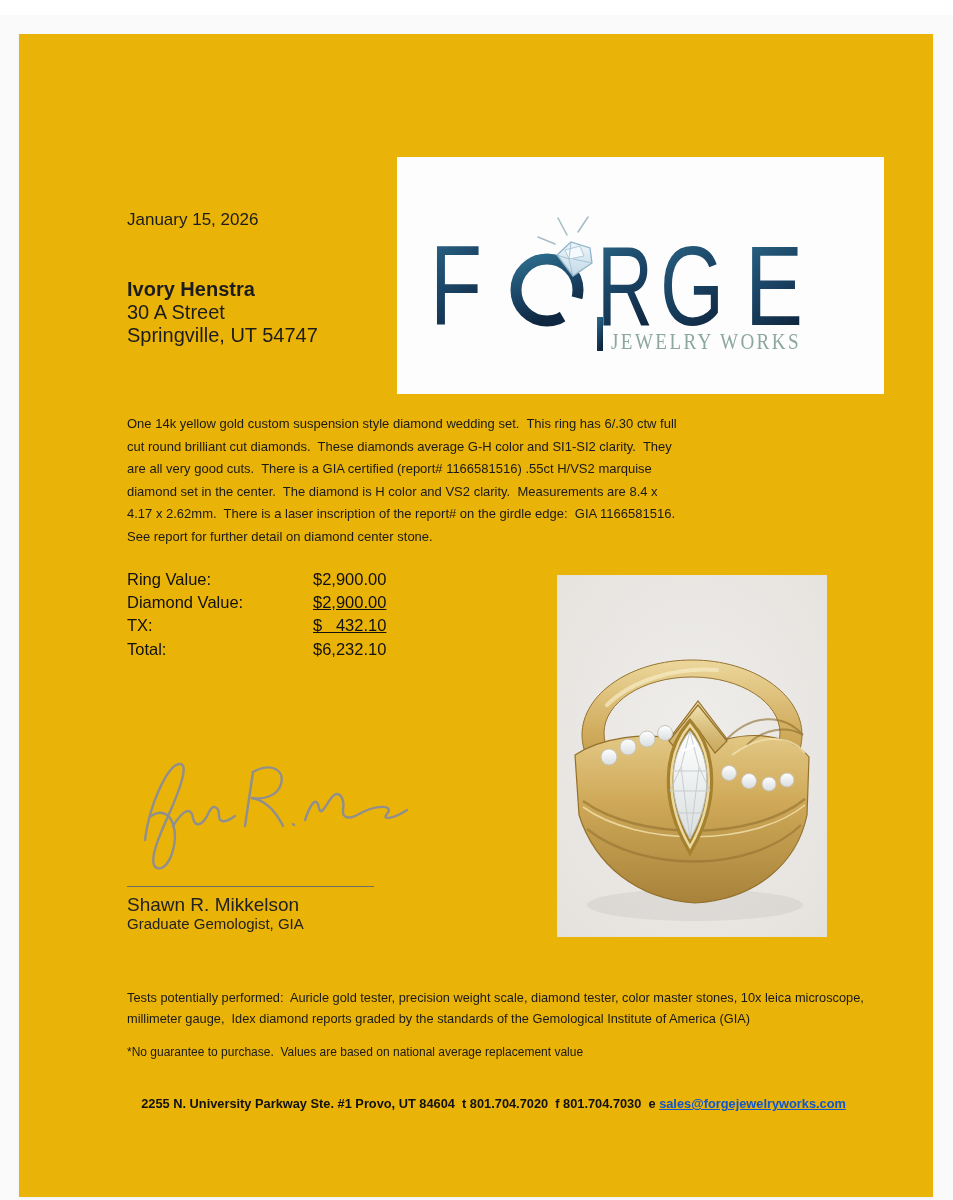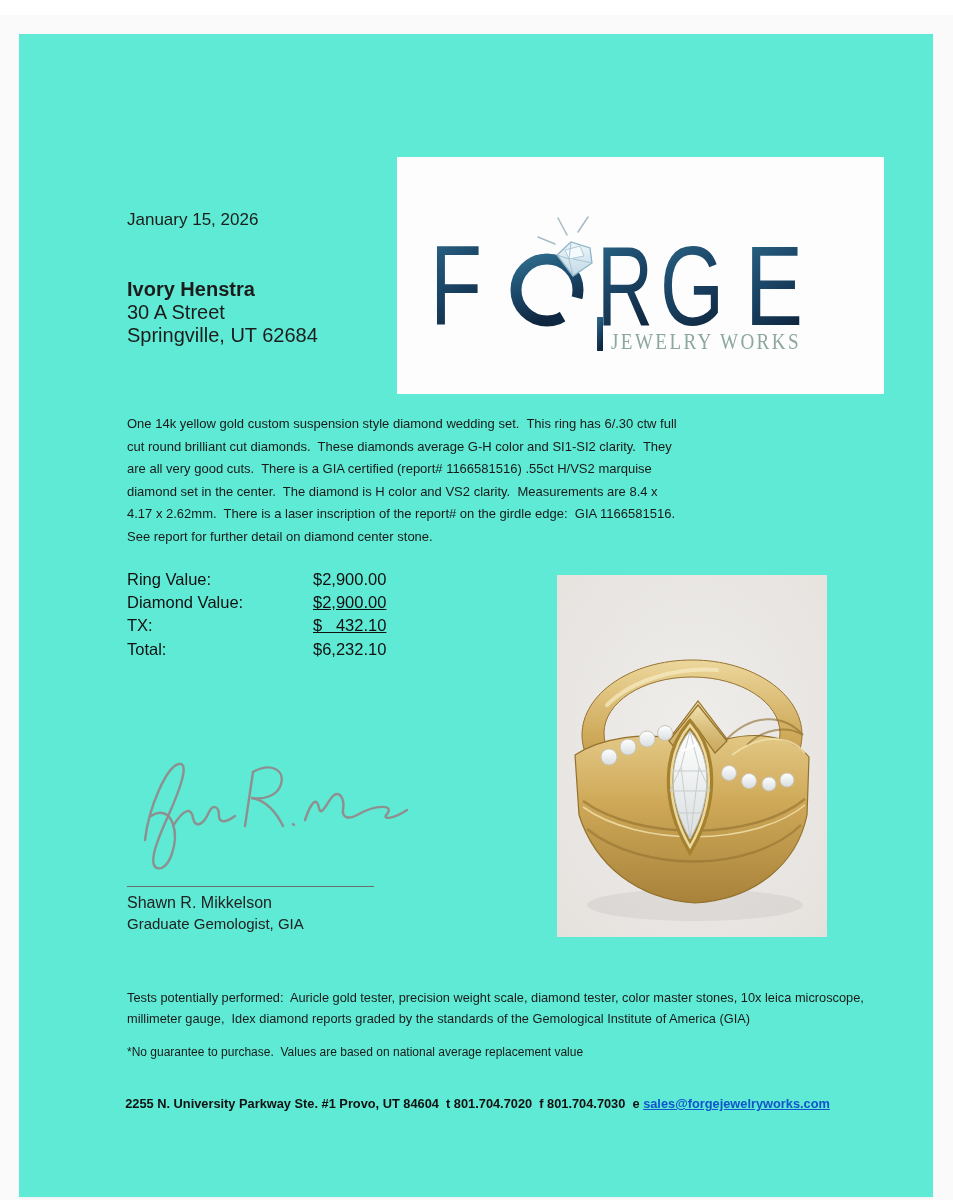--- a/index.html
+++ b/index.html
@@ -1,19 +1,19 @@
 <!DOCTYPE html>
 <html><head>
 <meta charset="utf-8">
 <style>
   * { margin:0; padding:0; box-sizing:border-box; }
   html,body { width:953px; height:1200px; background:#ffffff; overflow:hidden;
     font-family:"Liberation Sans", sans-serif; color:#1f1f1f; }
   .viewer-bg { position:absolute; left:0; top:15px; width:953px; height:1185px; background:#fafafa; }
-  .page { position:absolute; left:19px; top:34px; width:914px; height:1163px; background:#5eead4;
+  .page { position:absolute; left:19px; top:34px; width:914px; height:1163px; background:#eab308;
     box-shadow:0 1px 3px rgba(0,0,0,0.05); overflow:hidden; }
 
   .date { position:absolute; left:108px; top:176px; font-size:17px; color:#1c1c1c; }
 
   .recipient { position:absolute; left:108px; top:244px; font-size:20px; line-height:23px; color:#1c1c1c; }
   .r-name { font-weight:bold; }
 
   .logo { position:absolute; left:378px; top:123px; width:487px; height:237px; background:#fdfdfd; }
 
   .body-par { position:absolute; left:108px; top:379px; width:760px;
@@ -24,45 +24,45 @@
   .t-row { height:23.2px; display:flex;justify-content:space-between; }
   .t-label { width:161px; }
   .t-value { white-space:pre; }
   .t-row.u .t-value { text-decoration:underline; }
   .t-row.b { font-weight:normal;gap:25px; }
 
   .photo { position:absolute; left:538px; top:541px; width:270px; height:362px; }
 
   .sig-img { position:absolute; left:104px; top:714px; width:300px; height:135px; }
   .sig-line { position:absolute; left:108px; top:852px; width:247px; border-top:1.5px solid #6e6e6e; }
-  .sig-name { position:absolute; left:108px; top:860px; font-size:16px; color:#222; }
+  .sig-name { position:absolute; left:108px; top:860px; font-size:19px; color:#222; }
   .sig-title { position:absolute; left:108px; top:881px; font-size:15px; color:#222; }
 
   .tests { position:absolute; left:108px; top:954px; width:760px;
     font-size:12.8px; line-height:20.5px; color:#1a1a1a; }
   .tests-line { white-space:pre; }
 
   .disclaimer { position:absolute; left:108px; top:1011px; font-size:12px; color:#1a1a1a; white-space:pre; }
 
-  .contact { position:absolute; left:92px; top:1047px; font-size:12.8px; font-weight:bold; color:#111; white-space:pre; }
+  .contact { position:absolute; left:108px; top:1047px; font-size:12.8px; font-weight:bold; color:#111; white-space:pre; }
   .contact .email { color:#1155cc; text-decoration:underline; cursor:pointer; }
 </style>
 </head>
 <body>
 
 <div class="viewer-bg"></div>
 
 <div class="page">
 
   <div class="date">January 15, 2026</div>
 
   <div class="recipient">
     <div class="r-name">Ivory Henstra</div>
     <div class="r-line">30 A Street</div>
-    <div class="r-line">Springville, UT 62684</div>
+    <div class="r-line">Springville, UT 54747</div>
   </div>
 
   <div class="logo">
     <svg width="487" height="237" viewBox="0 0 487 237">
       <defs>
         <linearGradient id="lg" x1="0" y1="0" x2="0.35" y2="1">
           <stop offset="0" stop-color="#2e6e8e"></stop>
           <stop offset="0.55" stop-color="#1b4566"></stop>
           <stop offset="1" stop-color="#0f2740"></stop>
         </linearGradient>

